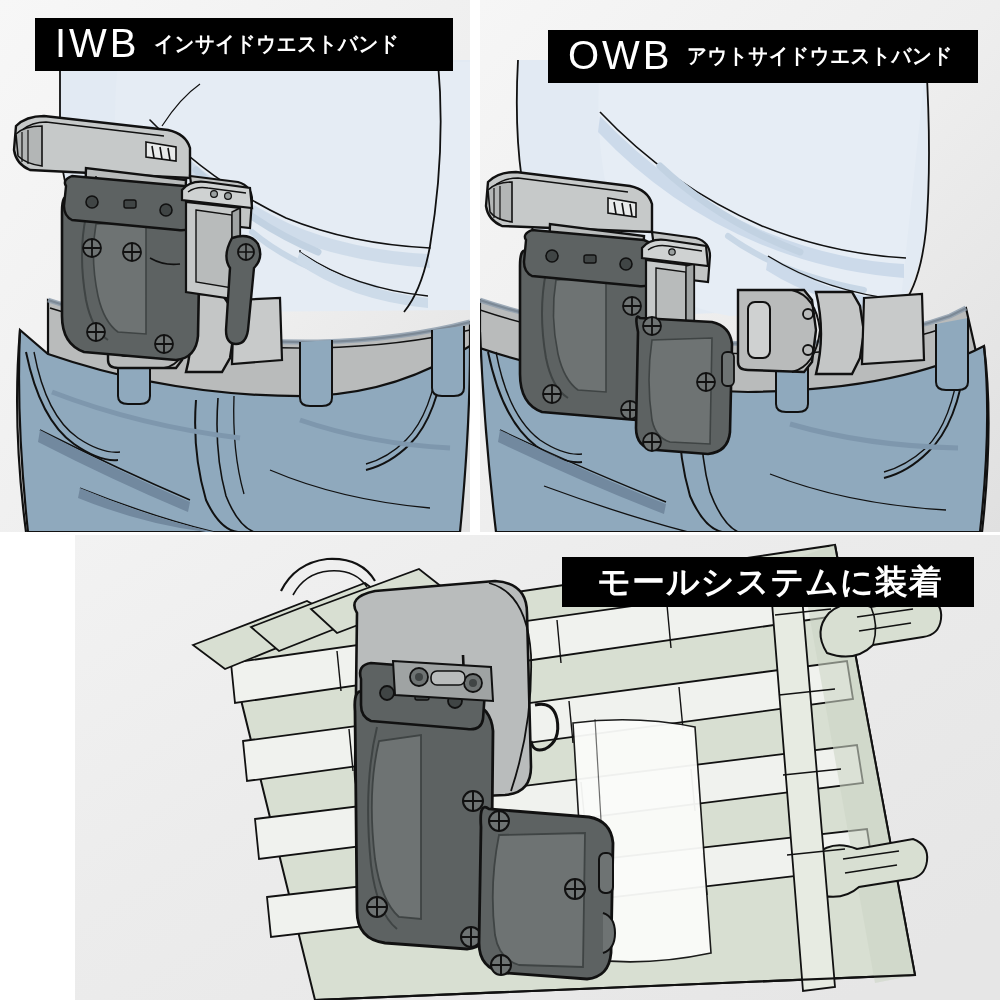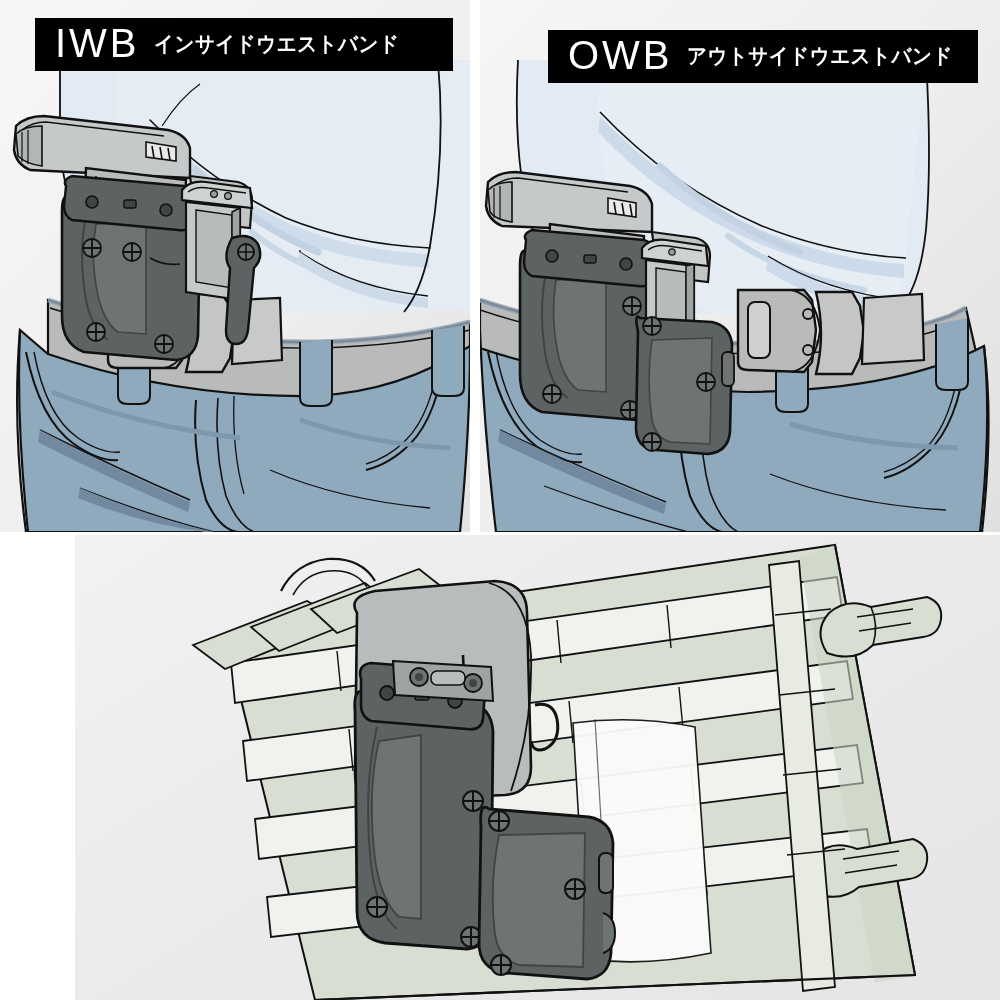--- a/index.html
+++ b/index.html
@@ -474,14 +474,17 @@
   <div class="label-plate" id="label-iwb">
     <span class="label-code">IWB</span>
     <span class="label-kana">インサイドウエストバンド</span>
   </div>
 
   <div class="label-plate" id="label-owb">
     <span class="label-code">OWB</span>
     <span class="label-kana">アウトサイドウエストバンド</span>
   </div>
 
+  <div class="label-plate" id="label-molle">
+    <span class="label-jp">モールシステムに装着</span>
+  </div>
 
 </div>
 
 </body></html>

